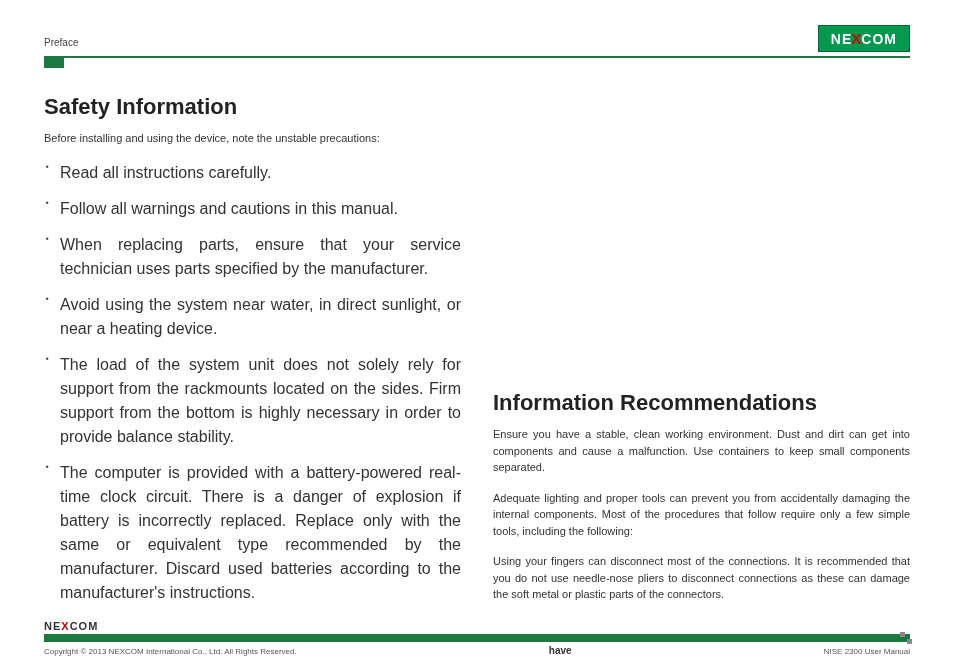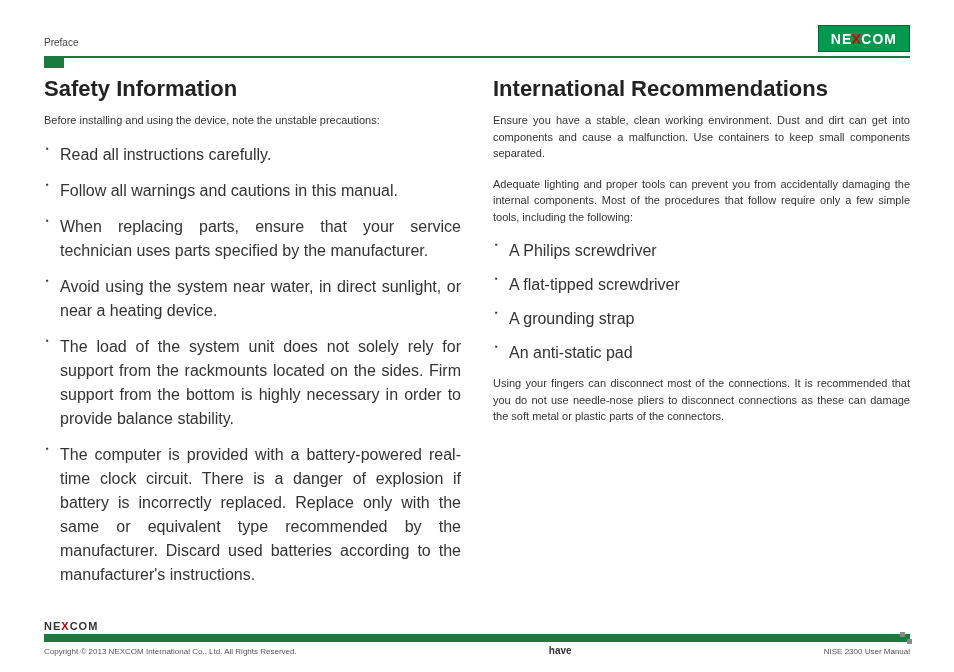--- a/index.html
+++ b/index.html
@@ -44,21 +44,22 @@
   .rule-green { height: 2px; background: #1a7a3f; }
   .rule-tab {
     position: absolute;
     left: 0; top: 2px;
     width: 20px; height: 10px;
     background: #1a7a3f;
   }
   .content {
     display: flex;
     gap: 32px;
-    margin-top: 18px;
+    margin-top: 36px;
+    align-items: flex-end;
   }
   .col { flex: 1; }
   h1 {
     font-size: 22px;
     font-weight: 600;
     color: #222;
     margin-bottom: 10px;
   }
   .intro {
     font-size: 11px;
@@ -164,29 +165,23 @@
     <ul class="bullets">
       <li>Read all instructions carefully.</li>
       <li>Follow all warnings and cautions in this manual.</li>
       <li>When replacing parts, ensure that your service technician uses parts specified by the manufacturer.</li>
       <li>Avoid using the system near water, in direct sunlight, or near a heating device.</li>
       <li>The load of the system unit does not solely rely for support from the rackmounts located on the sides. Firm support from the bottom is highly necessary in order to provide balance stability.</li>
       <li>The computer is provided with a battery-powered real-time clock circuit. There is a danger of explosion if battery is incorrectly replaced. Replace only with the same or equivalent type recommended by the manufacturer. Discard used batteries according to the manufacturer's instructions.</li>
     </ul>
   </div>
   <div class="col">
-    <h1>International Recommendations</h1>
+    <h1>Information Recommendations</h1>
     <div class="para">Ensure you have a stable, clean working environment. Dust and dirt can get into components and cause a malfunction. Use containers to keep small components separated.</div>
     <div class="para">Adequate lighting and proper tools can prevent you from accidentally damaging the internal components. Most of the procedures that follow require only a few simple tools, including the following:</div>
-    <ul class="bullets tight">
-      <li>A Philips screwdriver</li>
-      <li>A flat-tipped screwdriver</li>
-      <li>A grounding strap</li>
-      <li>An anti-static pad</li>
-    </ul>
     <div class="para">Using your fingers can disconnect most of the connections. It is recommended that you do not use needle-nose pliers to disconnect connections as these can damage the soft metal or plastic parts of the connectors.</div>
   </div>
 </div>
 
 <div class="footer">
   <div class="footer-logo">
     <span>NE</span><span class="fx">X</span><span>COM</span>
   </div>
   <div class="footer-bar">
     <div class="footer-sq"></div>

